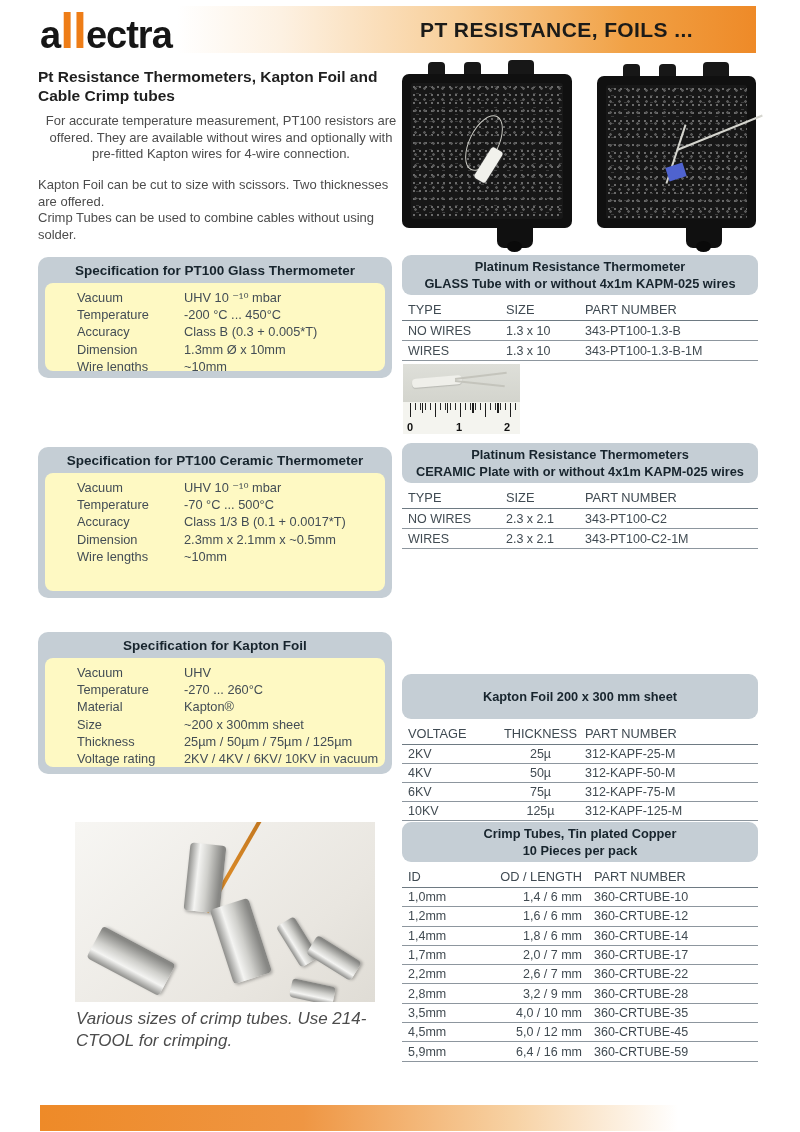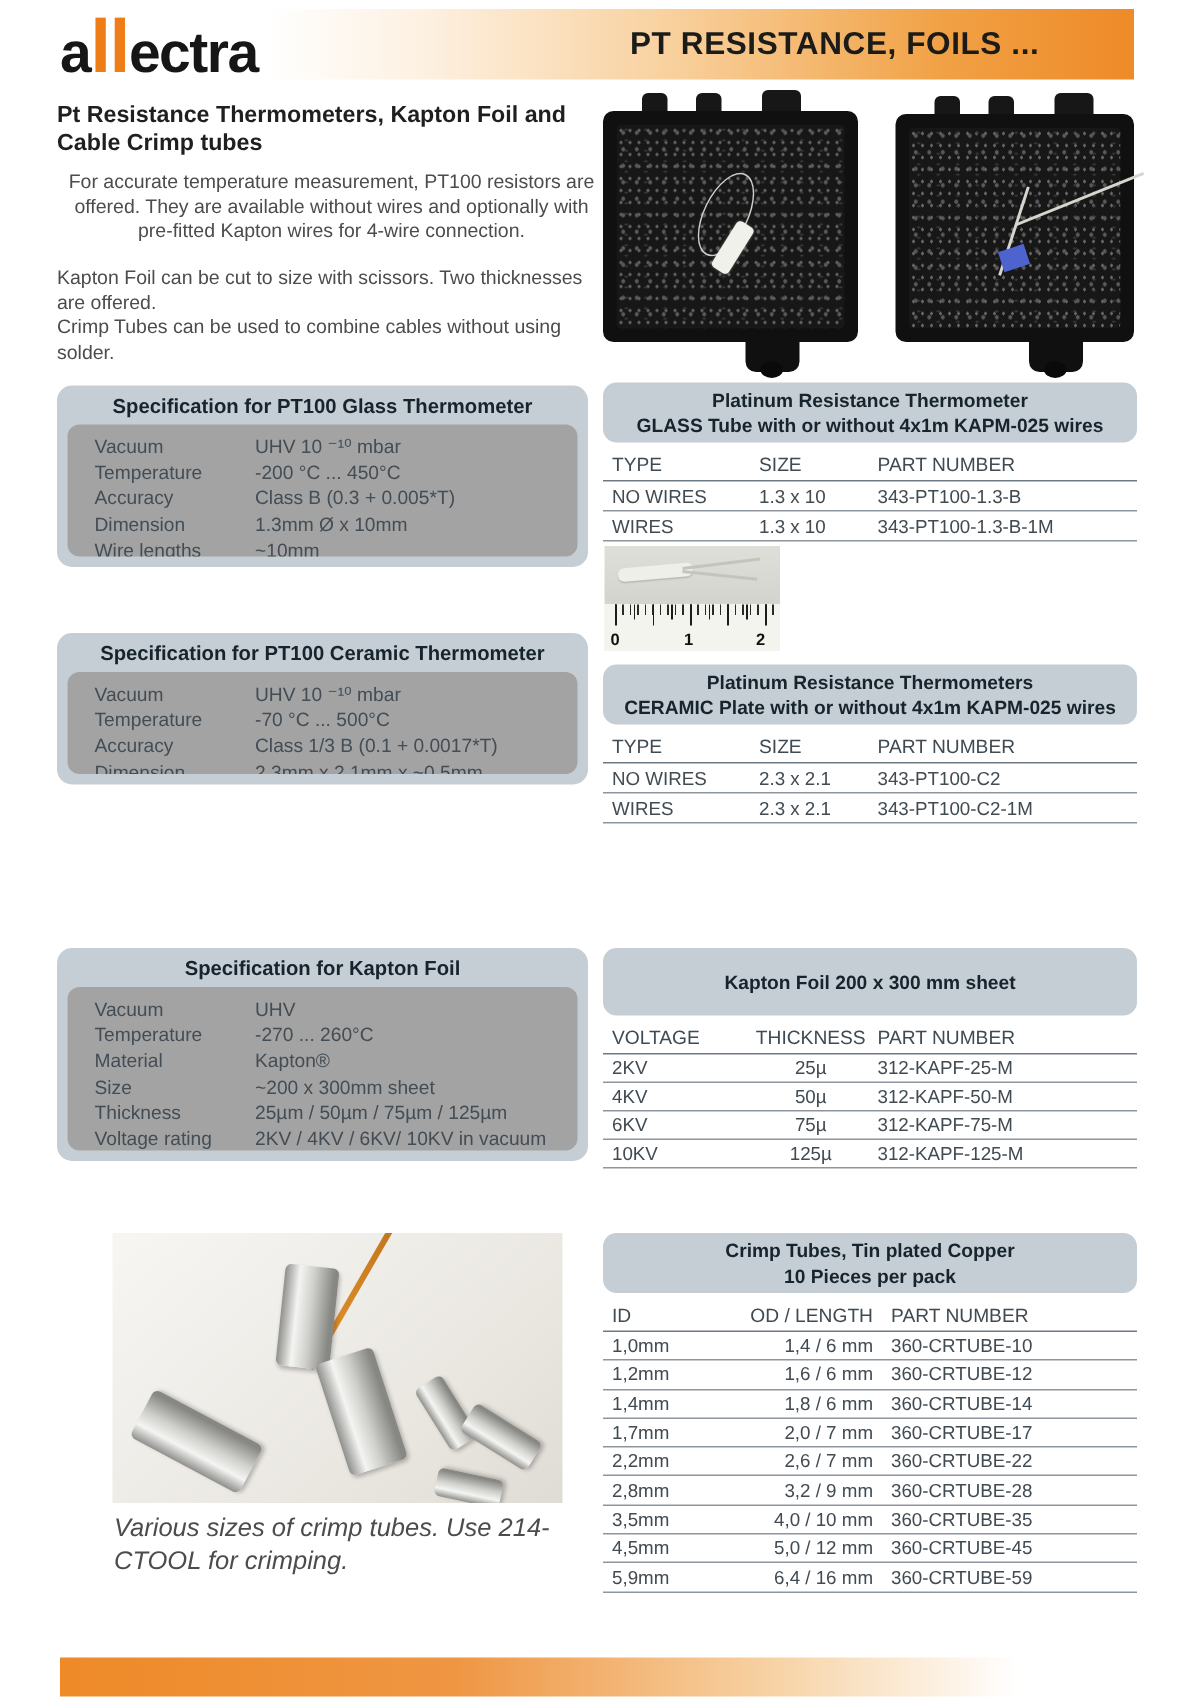--- a/index.html
+++ b/index.html
@@ -19,28 +19,28 @@
   .logo { position:absolute; left:40px; top:6px; height:50px; line-height:50px; letter-spacing:-1px; white-space:nowrap; }
   .logo .lg-blk { font-size:38px; font-weight:bold; color:#161616; }
   .logo .lg-org { font-size:50px; font-weight:bold; color:#ee7d17; }
   
   .intro-title { position:absolute; left:38px; top:68px; width:362px; font-size:15.5px; font-weight:bold; color:#1f1f1f; line-height:1.2; }
   .bodytext { position:absolute; left:38px; width:366px; font-size:13px; color:#4c4c4c; line-height:1.28; }
   .p1 { top:113px;text-align:center; } .p2 { top:177px; } .p3 { top:210px; }
   
   .specbox { position:absolute; left:38px; width:354px; background:#c5ced5; border-radius:10px; }
   .specbox .stitle { height:27px; line-height:28px; text-align:center; font-size:13.5px; font-weight:bold; color:#17242d; }
-  .specbox .sbody { position:absolute; left:7px; right:7px; top:26px; bottom:7px; background:#a3a3a3; border-radius:8px; padding:6px 0 0 18px; overflow:hidden; }
+  .specbox .sbody { position:absolute; left:7px; right:7px; top:26px; bottom:7px; background:#fef9c3; border-radius:8px; padding:6px 0 0 32px; overflow:hidden; }
   .sbody .trow { display:flex; height:17.2px; line-height:17.2px; font-size:12.8px; color:#434d55; }
   .sbody .c0 { width:107px; } .sbody .c1 { flex:1; }
-  .sb1 { top:257px; height:121px; } .sb2 { top:422px; height:101px; } .sb3 { top:632px; height:142px; }
+  .sb1 { top:257px; height:121px; } .sb2 { top:447px; height:151px; } .sb3 { top:632px; height:142px; }
   
   .ptable { position:absolute; left:402px; width:356px; }
   .pt-head { background:#c5ced5; border-radius:9px; display:flex; flex-direction:column; justify-content:center; text-align:center; font-size:12.8px; font-weight:bold; color:#17242d; line-height:1.35; }
-  .h40 { height:40px; } .h45 { height:45px; }
+  .h40 { height:40px; } .h45 { height:45px;margin-top:42px; }
   .pt-cols { display:flex; align-items:center; height:22px; margin-top:3px; border-bottom:1.5px solid #6e7a83; font-size:12.8px; color:#3f4a52; }
   .ptable .trow { display:flex; align-items:center; border-bottom:1px solid #8d969e; font-size:12.5px; color:#414b52; }
   .rh19 .trow { height:19px; } .rh18 .trow { height:18px; } .rh183 .trow { height:18.3px; }
   
   .cols-std .c0 { width:98px; padding-left:6px; } .cols-std .c1 { width:79px; } .cols-std .c2 { flex:1; }
   .cols-kap .c0 { width:88px; padding-left:6px; } .cols-kap .c1 { width:89px; text-align:center; } .cols-kap .c2 { flex:1; }
   .cols-cri .c0 { width:84px; padding-left:6px; } .cols-cri .c1 { width:90px; text-align:right; } .cols-cri .c2 { flex:1; padding-left:12px; }
   .t-glass { top:255px; } .t-ceramic { top:443px; } .t-kapton { top:632px; } .t-crimp { top:822px; }
   
   .bphoto { position:absolute; }

